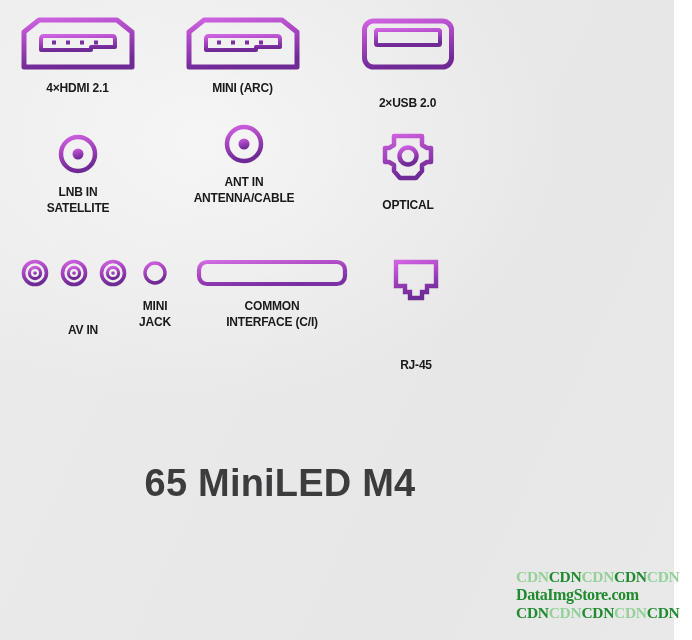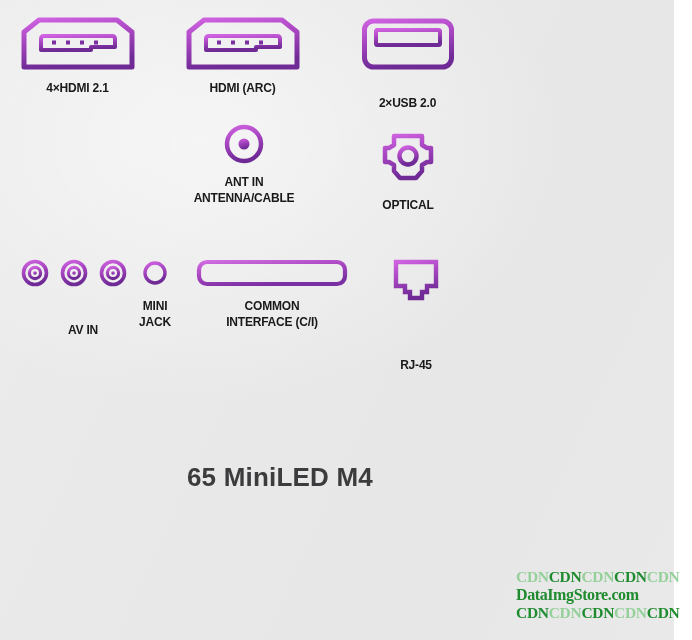--- a/index.html
+++ b/index.html
@@ -89,21 +89,21 @@
 
   
   #model-name {
     position: absolute;
     left: 0;
     top: 462px;
     width: 560px;
     text-align: center;
     font-family: "Liberation Sans", sans-serif;
     font-weight: bold;
-    font-size: 26px;
+    font-size: 38px;
     letter-spacing: 0.2px;
     color: #3c3c3e;
   }
 
   
   #watermark {
     position: absolute;
     left: 488px;
     top: 569px;
     width: 196px;
@@ -169,33 +169,43 @@
     <div class="icon-wrap">
       <svg width="118" height="56" viewBox="0 0 118 56">
         <path d="M5 51 L5 16 L20 4 L98 4 L113 16 L113 51 Z" fill="none" stroke="url(#portGrad)" stroke-width="5" stroke-linejoin="round"></path>
         <path d="M22 34 L22 23 Q22 20 25 20 L93 20 Q96 20 96 23 L96 31 L72 31 L72 34 Z" fill="none" stroke="url(#portGrad)" stroke-width="4" stroke-linejoin="round"></path>
         <rect x="33" y="24.5" width="4" height="4" fill="#7b2fa0"></rect>
         <rect x="47" y="24.5" width="4" height="4" fill="#7b2fa0"></rect>
         <rect x="61" y="24.5" width="4" height="4" fill="#7b2fa0"></rect>
         <rect x="75" y="24.5" width="4" height="4" fill="#7b2fa0"></rect>
       </svg>
     </div>
-    <div class="port-label">HDMI (ARC)</div>
+    <div class="port-label">MINI (ARC)</div>
   </div>
 
   <div class="port-cell" id="cell-usb">
     <div class="icon-wrap">
       <svg width="96" height="56" viewBox="0 0 96 56">
         <rect x="4.5" y="5" width="87" height="46" rx="9" ry="9" fill="none" stroke="url(#portGrad)" stroke-width="5"></rect>
         <rect x="16" y="14" width="64" height="15" rx="1.5" ry="1.5" fill="none" stroke="url(#portGrad)" stroke-width="4"></rect>
       </svg>
     </div>
     <div class="port-label">2×USB 2.0</div>
   </div>
 
+  <div class="port-cell" id="cell-lnb">
+    <div class="icon-wrap">
+      <svg width="44" height="44" viewBox="0 0 44 44">
+        <circle cx="22" cy="22" r="17" fill="none" stroke="url(#portGrad)" stroke-width="4.5"></circle>
+        <circle cx="22" cy="22" r="5.5" fill="url(#portGrad)"></circle>
+      </svg>
+    </div>
+    <div class="port-label">LNB IN
+SATELLITE</div>
+  </div>
 
   <div class="port-cell" id="cell-ant">
     <div class="icon-wrap">
       <svg width="44" height="44" viewBox="0 0 44 44">
         <circle cx="22" cy="22" r="17" fill="none" stroke="url(#portGrad)" stroke-width="4.5"></circle>
         <circle cx="22" cy="22" r="5.5" fill="url(#portGrad)"></circle>
       </svg>
     </div>
     <div class="port-label">ANT IN
 ANTENNA/CABLE</div>

